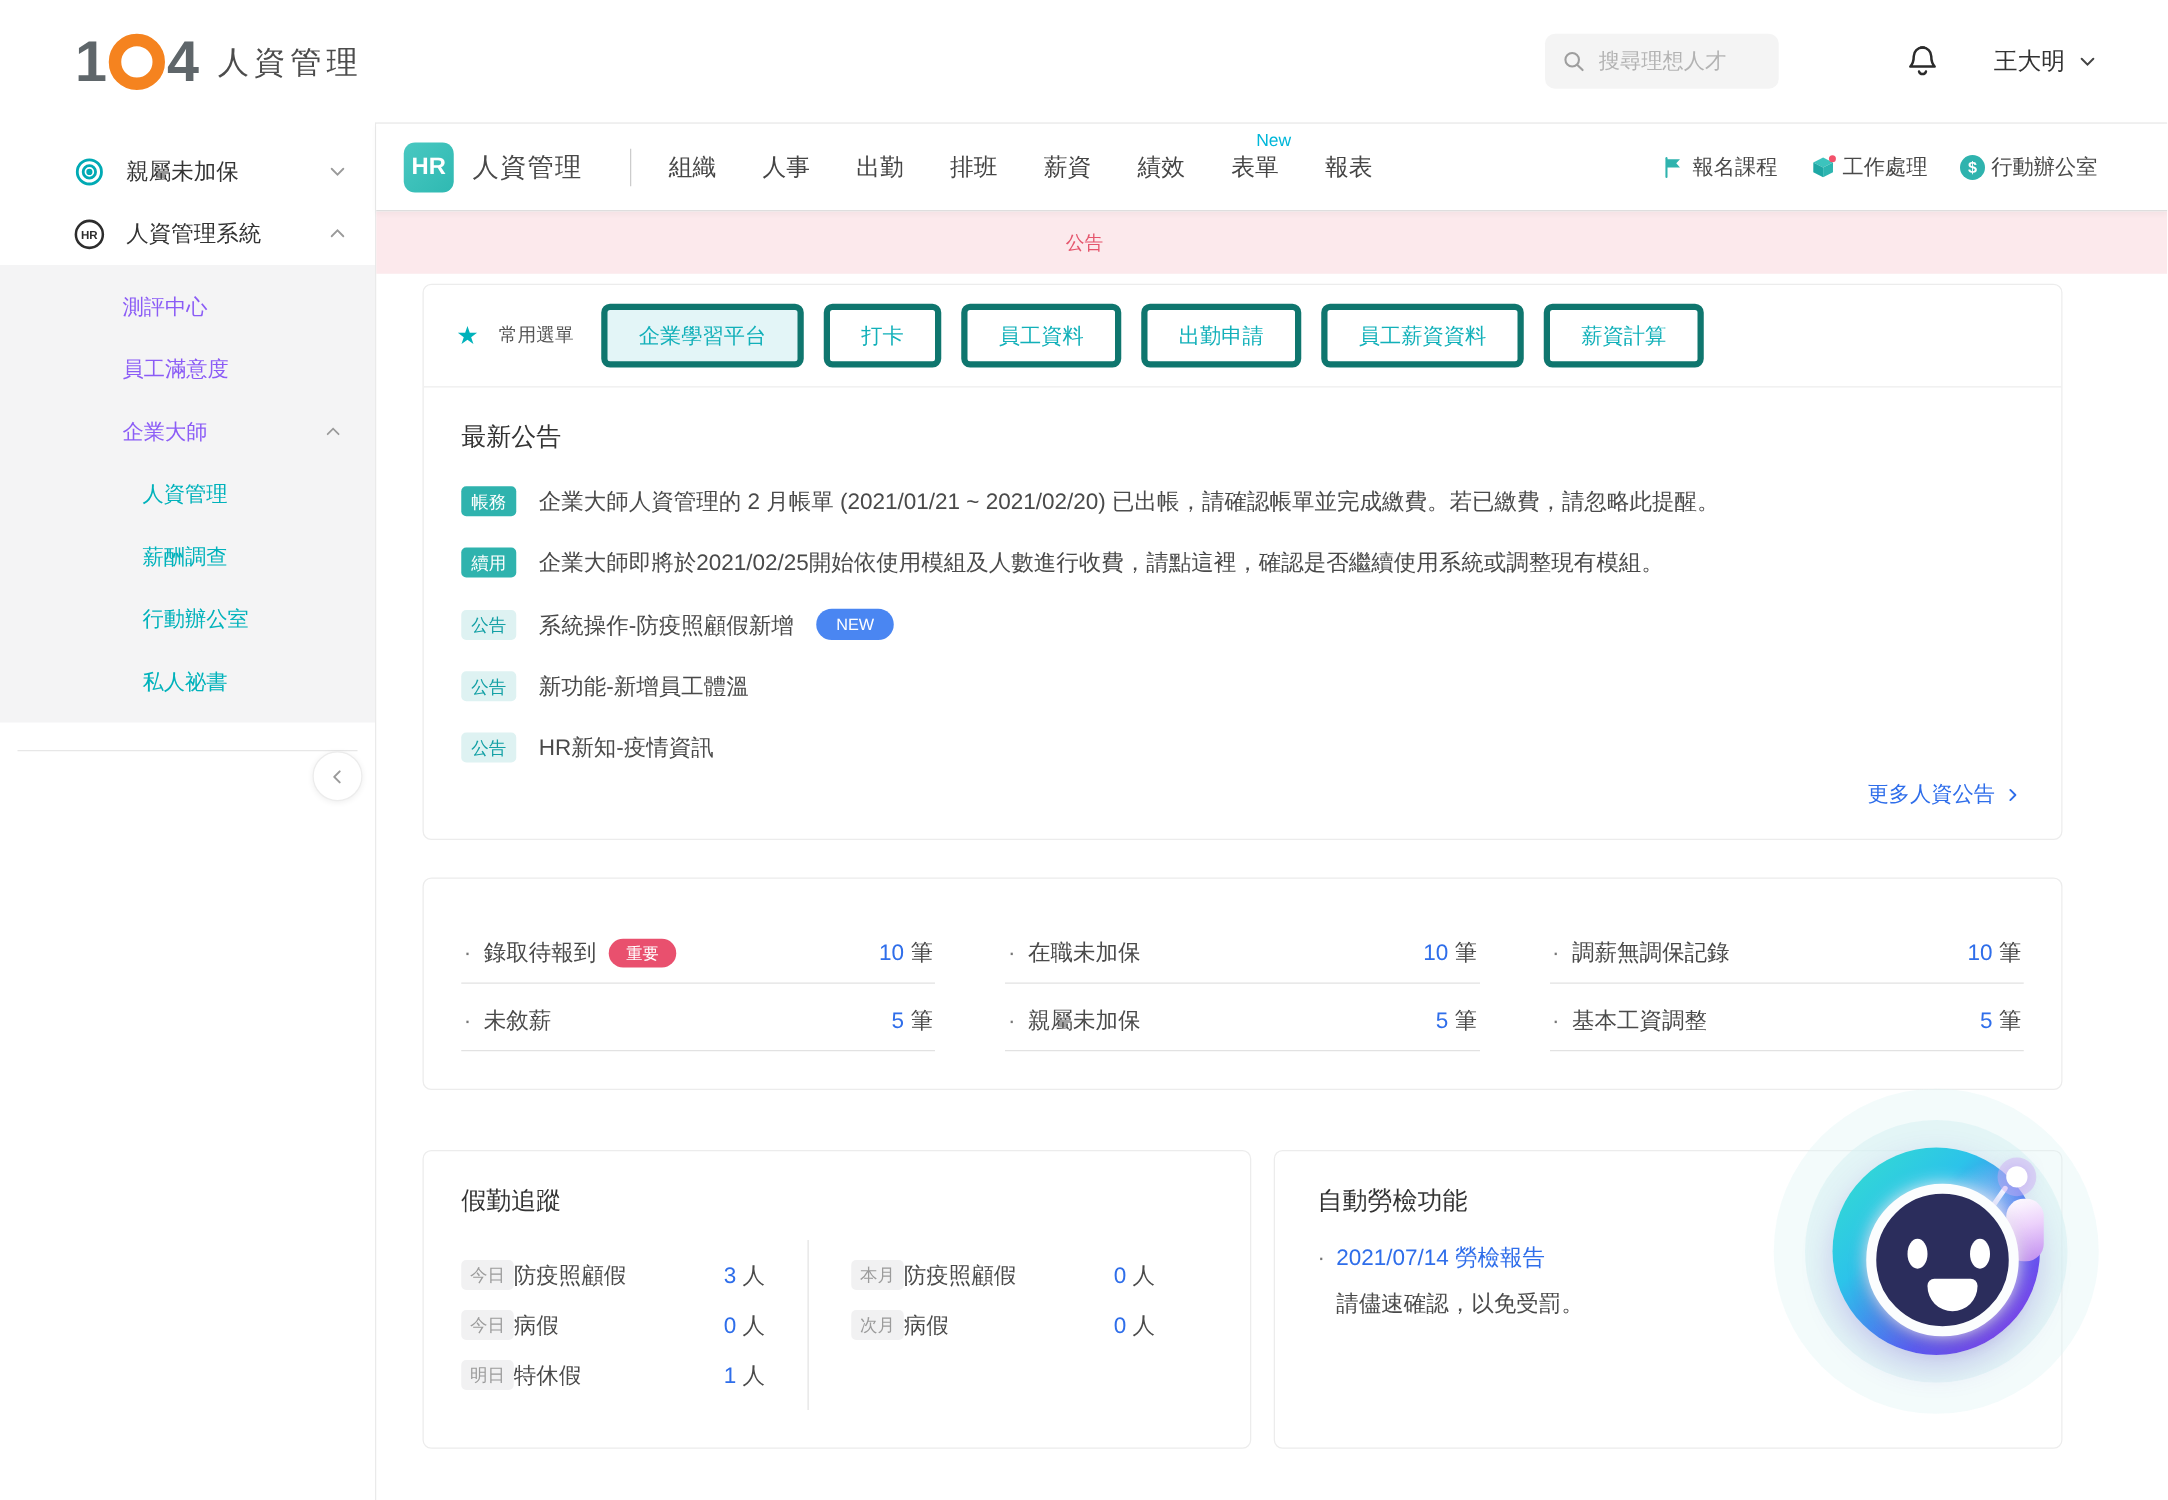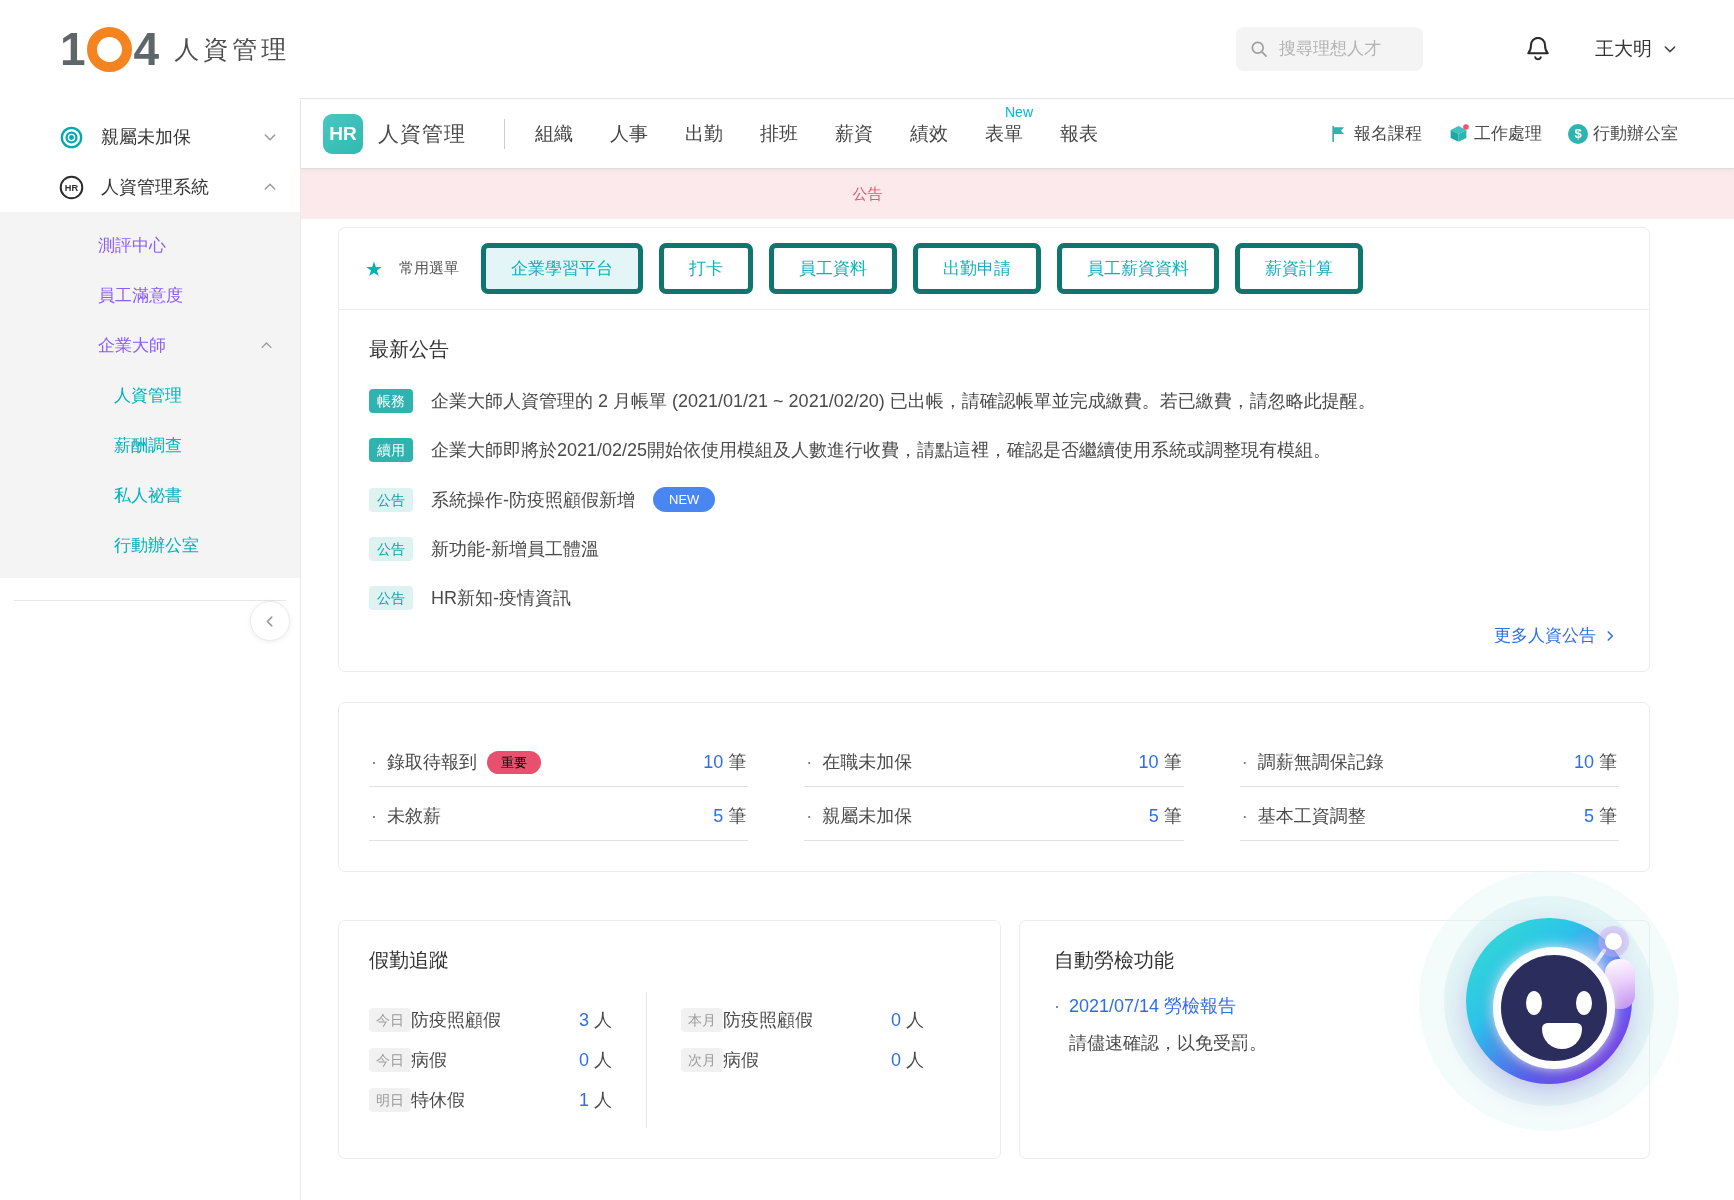--- a/index.html
+++ b/index.html
@@ -76,21 +76,21 @@
   .new-pill{background:#4a86f2;color:#fff;font-size:13px;padding:6px 16px;border-radius:14px;line-height:1;}
   .more-row{text-align:right;padding:0 2px 10px;}
   .more-link{color:#2f6eea;font-size:17px;display:inline-flex;align-items:center;gap:7px;cursor:pointer;}
 
   
   .card2{margin-top:30px;padding:22px 30px 30px;}
   .todo-grid{display:grid;grid-template-columns:1fr 1fr 1fr;column-gap:56px;margin-top:8px;}
   .todo-row{display:flex;align-items:center;gap:10px;padding:17px 2px 12px;border-bottom:1px solid #e2e2e2;
             font-size:18px;color:#4a4a4a;}
   .bullet{color:#777;}
-  .imp{background:#e9506e;color:#000000;font-size:13px;padding:5px 14px;border-radius:13px;line-height:1;}
+  .imp{background:#e9506e;color:#ffffff;font-size:13px;padding:5px 14px;border-radius:13px;line-height:1;}
   .count{margin-left:auto;cursor:pointer;}
   .num{color:#2f6eea;}
 
   
   .row3{display:flex;gap:18px;margin-top:48px;}
   .cardA{flex:0 0 663px;padding:22px 30px 30px;}
   .cardB{flex:1;padding:22px 34px;}
   .att-wrap{display:flex;margin-top:18px;}
   .att-col{flex:1;}
   .att-col.left{padding-right:34px;}
@@ -209,24 +209,24 @@
             </svg>
         </span>
       </div>
       <div class="sub-l2">
         <span>人資管理</span>
       </div>
       <div class="sub-l2">
         <span>薪酬調查</span>
       </div>
       <div class="sub-l2">
+        <span>行動辦公室</span>
+      </div>
+      <div class="sub-l2">
         <span>私人祕書</span>
-      </div>
-      <div class="sub-l2">
-        <span>行動辦公室</span>
       </div>
     </div>
 
     <div class="side-divider"></div>
     <div class="collapse-btn">
       <span style="display:flex;">
         <svg width="15" height="15" viewBox="0 0 24 24" fill="none" stroke="#9a9a9a" stroke-width="2.6" stroke-linecap="round" stroke-linejoin="round">
             <path d="M14 5l-7 7 7 7"></path>
           </svg>
       </span>

